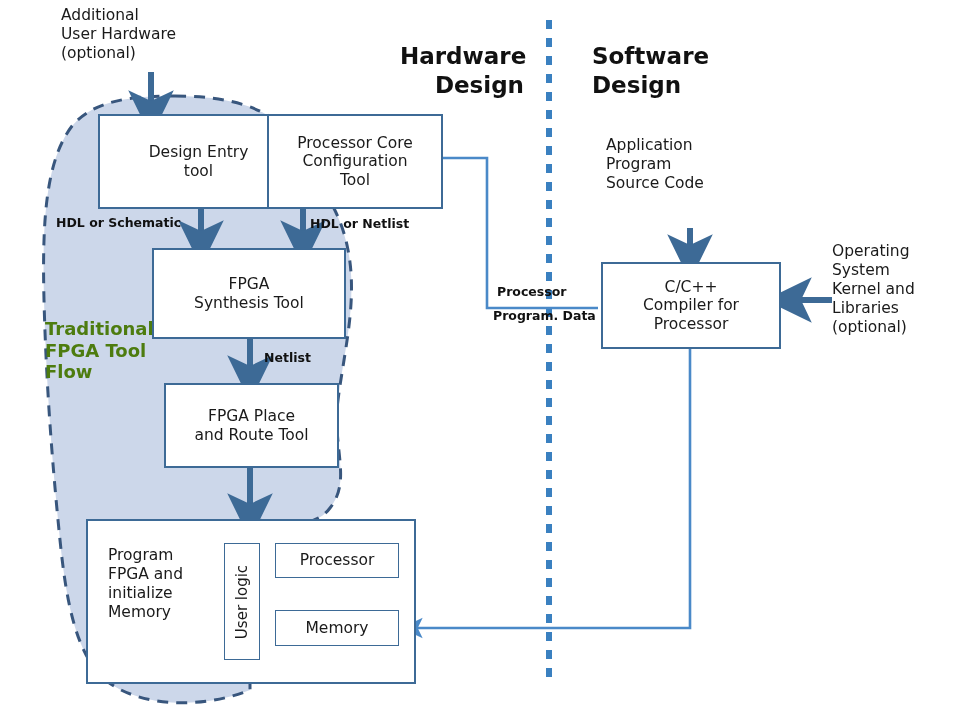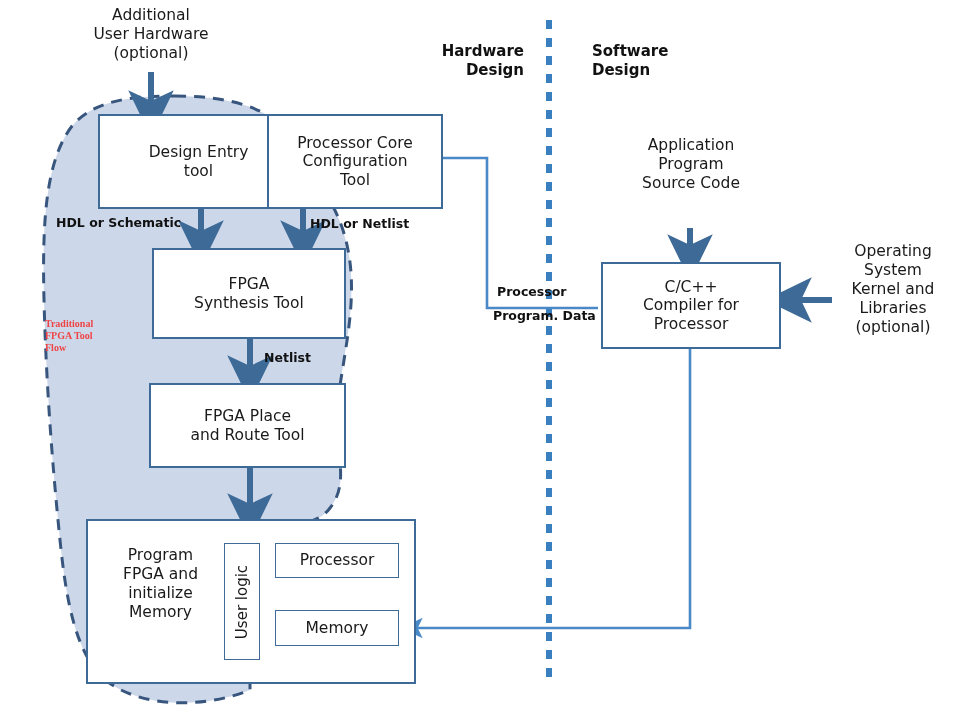--- a/index.html
+++ b/index.html
@@ -7,26 +7,26 @@
        font-family:"DejaVu Sans","Liberation Sans",sans-serif;}
   #stage{position:relative;width:960px;height:720px;background:#fff;}
   #svg-layer{position:absolute;left:0;top:0;width:960px;height:720px;}
 
   .node{position:absolute;background:#fff;border:2.5px solid #3d6a96;
         display:flex;align-items:center;justify-content:center;
         text-align:center;color:#1a1a1a;line-height:1.18;
         font-size:15.5px;box-sizing:border-box;}
   .node.thin{border:1px solid #3d6a96;}
   .freetext{position:absolute;color:#1a1a1a;line-height:1.22;
-            font-size:15.5px;text-align:center;}
+            font-size:15.5px;text-align:left;}
   .smalllabel{position:absolute;font-size:12.5px;font-weight:bold;
               color:#111;white-space:nowrap;line-height:1.15;}
-  .flowlabel{position:absolute;font-size:10px;font-weight:bold;color:#ef4444;
-             line-height:1.2;font-family:Liberation Serif, serif;}
-  .sectiontitle{position:absolute;font-size:15px;font-weight:bold;
+  .flowlabel{position:absolute;font-size:18px;font-weight:bold;color:#4d7c0f;
+             line-height:1.2;}
+  .sectiontitle{position:absolute;font-size:23px;font-weight:bold;
                 color:#111;line-height:1.25;text-align:right;}
   .sectiontitle.left-al{text-align:left;}
   .vertical-node{position:absolute;background:#fff;border:1px solid #3d6a96;
                  box-sizing:border-box;}
   .vertical-node span{position:absolute;left:50%;top:50%;
                       transform:translate(-50%,-50%) rotate(-90deg);
                       white-space:nowrap;font-size:15px;color:#1a1a1a;}
 </style>
 </head>
 <body>
@@ -123,21 +123,21 @@
   <div class="node" style="left:65px;top:114px;width:201px;height:95px;white-space:pre-line;margin-left:33px;">Design Entry
 tool</div>
 
   <div class="node" style="left:267px;top:114px;width:176px;height:95px;white-space:pre-line;">Processor Core
 Configuration
 Tool</div>
 
   <div class="node" style="left:152px;top:248px;width:194px;height:91px;white-space:pre-line;">FPGA
 Synthesis Tool</div>
 
-  <div class="node" style="left:149px;top:383px;width:197px;height:85px;white-space:pre-line;">FPGA Place
+  <div class="node" style="left:164px;top:383px;width:175px;height:85px;white-space:pre-line;">FPGA Place
 and Route Tool</div>
 
   <div class="node" style="left:601px;top:262px;width:180px;height:87px;white-space:pre-line;">C/C++
 Compiler for
 Processor</div>
 
   <div class="node" style="left:86px;top:519px;width:330px;height:165px;justify-content:flex-start;align-items:flex-start;"></div>
 
   <div class="freetext" style="left:108px;top:546px;width:105px;white-space:pre-line;">Program
 FPGA and

